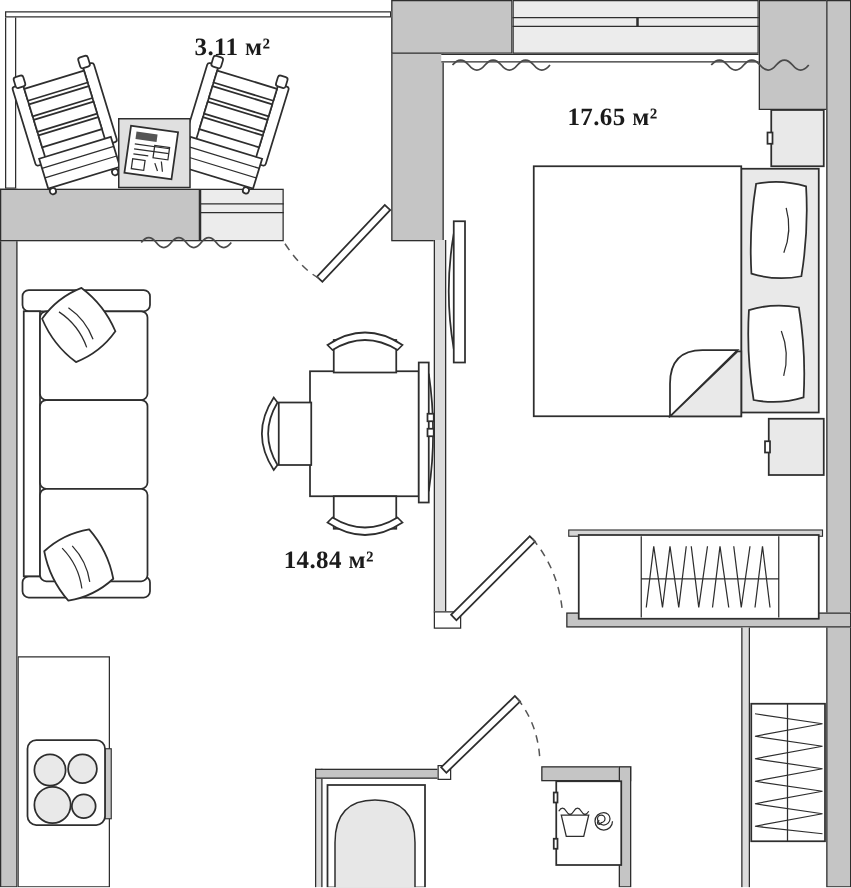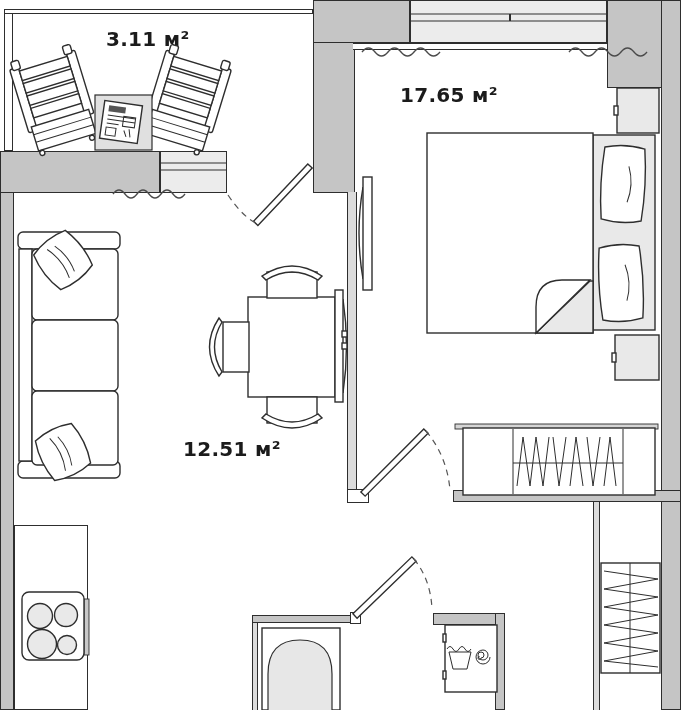--- a/index.html
+++ b/index.html
@@ -3,21 +3,21 @@
 <meta charset="utf-8">
 <style>
   html,body{margin:0;padding:0;background:#fff;}
   .plan{position:relative;width:681px;height:710px;background:#ffffff;overflow:hidden;
         font-family:"DejaVu Sans","Liberation Sans",sans-serif;}
   .wall{position:absolute;box-sizing:border-box;background:#c5c5c5;border:1px solid #2e2e2e;}
   .wall2{position:absolute;box-sizing:border-box;background:#dcdcdc;border-left:1.5px solid #2e2e2e;border-right:1.5px solid #2e2e2e;}
   .lite{position:absolute;box-sizing:border-box;background:#ececec;border:1px solid #2e2e2e;}
   .thinw{position:absolute;box-sizing:border-box;background:#ffffff;border:1.3px solid #2e2e2e;}
   .hstrip{position:absolute;box-sizing:border-box;background:#ffffff;border-top:1.5px solid #2e2e2e;border-bottom:1.5px solid #2e2e2e;}
-  .area-label{position:absolute;font-size:20px;font-weight:600;color:#1b1b1b;letter-spacing:.3px;white-space:nowrap;}
+  .area-label{position:absolute;font-size:20px;font-weight:600;color:#1b1b1b;letter-spacing:.3px;text-align:center;white-space:nowrap;font-family:Liberation Serif, serif;}
   svg{position:absolute;left:0;top:0;}
   .s{fill:#ffffff;stroke:#2e2e2e;stroke-width:1.4;}
   .g{fill:#e9e9e9;stroke:#2e2e2e;stroke-width:1.4;}
   .ln{fill:none;stroke:#2e2e2e;stroke-width:1.4;}
   .tn{fill:none;stroke:#2e2e2e;stroke-width:1;}
   .wave{fill:none;stroke:#4a4a4a;stroke-width:1.4;}
   .dash{fill:none;stroke:#555;stroke-width:1.2;stroke-dasharray:6 5;}
 </style>
 </head>
 <body>
@@ -41,21 +41,21 @@
   <div class="wall" style="left:495px;top:613px;width:10px;height:97px;"></div>
   <div class="lite" style="left:160px;top:151px;width:67px;height:42px;"></div>
   <div class="thinw" style="left:4px;top:10px;width:9px;height:141px;"></div>
   <div class="thinw" style="left:4px;top:9px;width:309px;height:5px;"></div>
   <div class="thinw" style="left:347px;top:489px;width:22px;height:14px;"></div>
   <div class="thinw" style="left:350px;top:612px;width:11px;height:12px;"></div>
   <div class="thinw" style="left:14px;top:525px;width:74px;height:185px;"></div>
 
   <div class="area-label" style="left:106px;top:27px;width:160px;">3.11 м²</div>
   <div class="area-label" style="left:400px;top:83px;width:180px;">17.65 м²</div>
-  <div class="area-label" style="left:183px;top:437px;width:160px;">12.51 м²</div>
+  <div class="area-label" style="left:183px;top:437px;width:160px;">14.84 м²</div>
 
   <svg width="681" height="710" viewBox="0 0 681 710">
     <defs>
       <g id="lounger">
         <rect class="s" x="-34" y="-44" width="9" height="66" rx="2"></rect>
         <rect class="s" x="25" y="-44" width="9" height="66" rx="2"></rect>
         <rect class="s" x="-31" y="-51" width="8" height="9" rx="2"></rect>
         <rect class="s" x="23" y="-51" width="8" height="9" rx="2"></rect>
         <rect class="s" x="-25" y="-40" width="50" height="10"></rect>
         <rect class="s" x="-25" y="-27" width="50" height="10"></rect>

